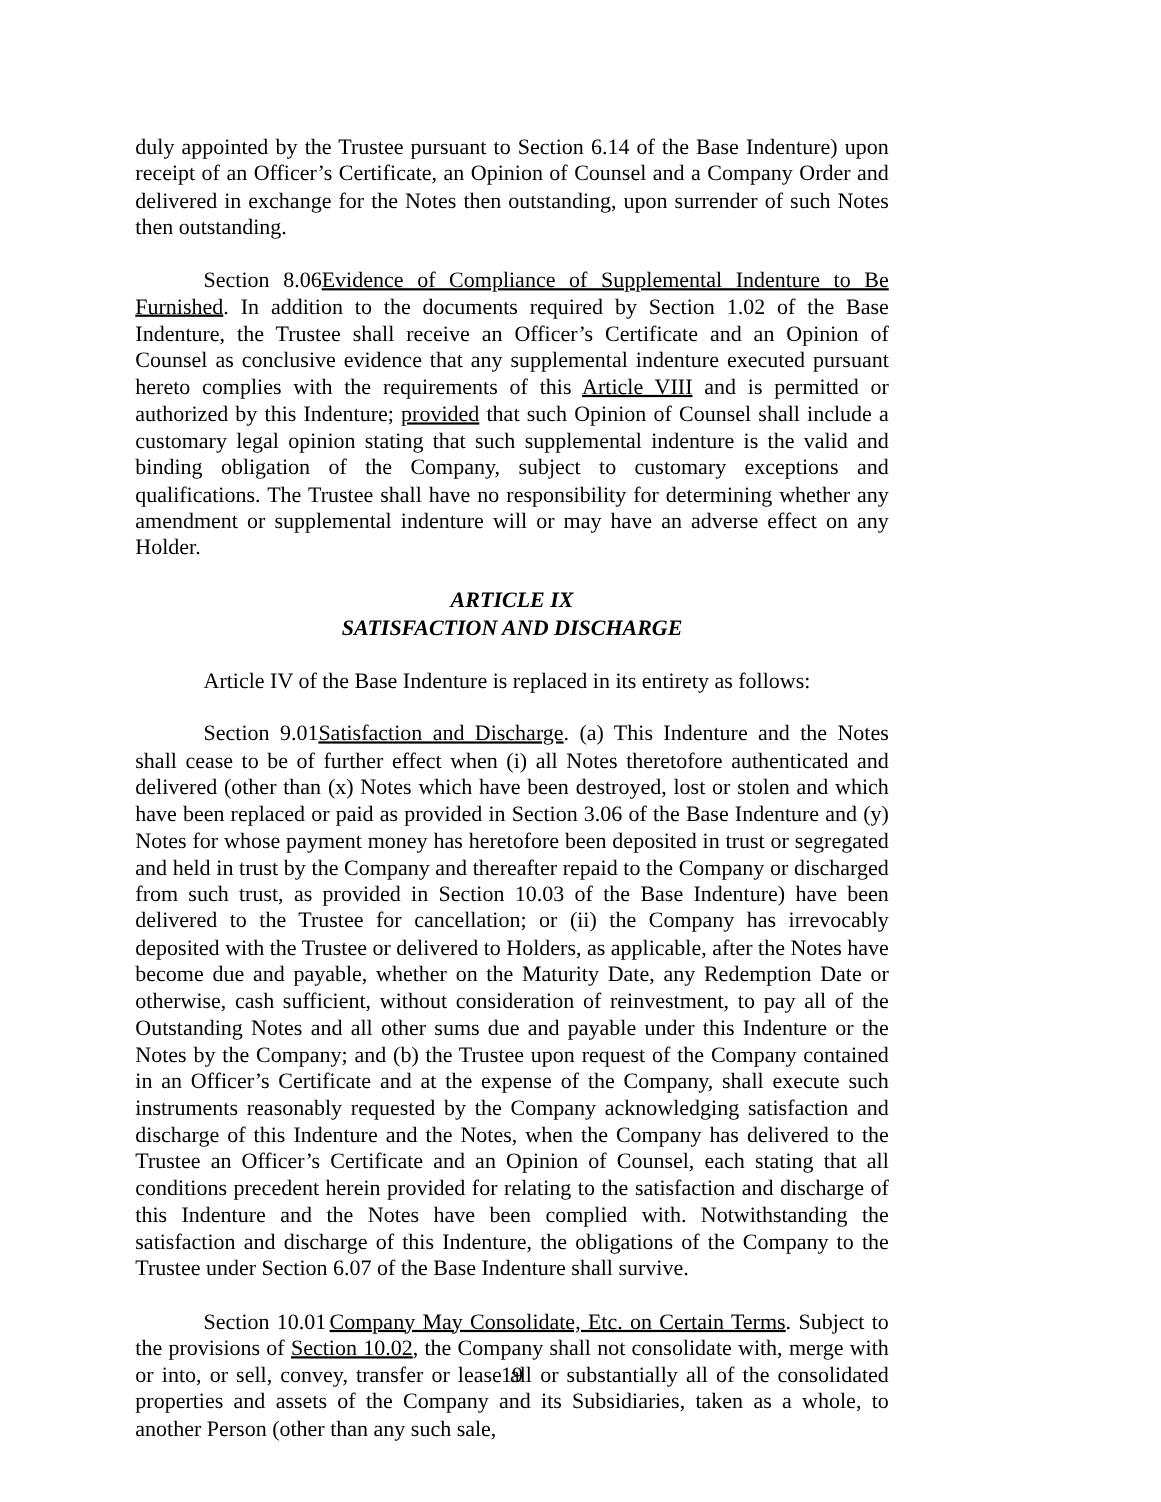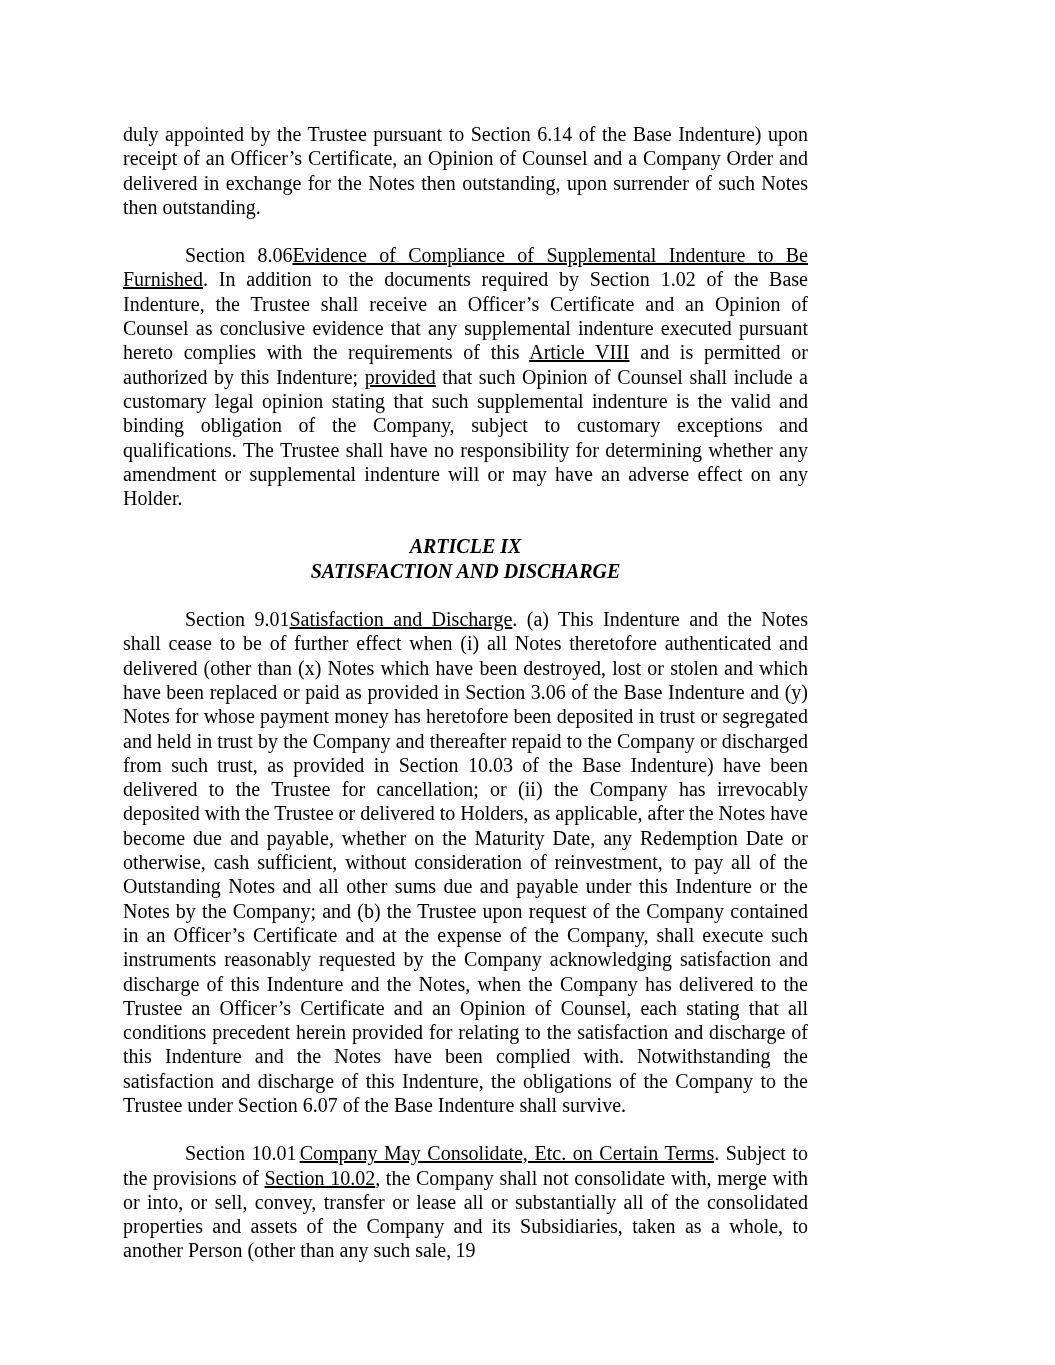--- a/index.html
+++ b/index.html
@@ -45,20 +45,21 @@
 <body>
 
 <div class="page">
 
   <p class="para"><span>duly appointed by the Trustee pursuant to Section 6.14 of the Base Indenture) upon receipt of an Officer’s Certificate, an Opinion of Counsel and a Company Order and delivered in exchange for the Notes then outstanding, upon surrender of such Notes then outstanding.</span></p>
 
   <p class="para indent"><span class="gap-lg">Section 8.06</span><span class="u">Evidence of Compliance of Supplemental Indenture to Be Furnished</span><span>.  In addition to the documents required by Section 1.02 of the Base Indenture, the Trustee shall receive an Officer’s Certificate and an Opinion of Counsel as conclusive evidence that any supplemental indenture executed pursuant hereto complies with the requirements of this </span><span class="u">Article VIII</span><span> and is permitted or authorized by this Indenture; </span><span class="u">provided</span><span> that such Opinion of Counsel shall include a customary legal opinion stating that such supplemental indenture is the valid and binding obligation of the Company, subject to customary exceptions and qualifications.  The Trustee shall have no responsibility for determining whether any amendment or supplemental indenture will or may have an adverse effect on any Holder.</span></p>
 
   <p class="heading"><span>ARTICLE IX</span><br><span>SATISFACTION AND DISCHARGE</span></p>
 
+  <p class="para indent"><span>Article IV of the Base Indenture is replaced in its entirety as follows:</span></p>
 
   <p class="para indent"><span class="gap-lg">Section 9.01</span><span class="u">Satisfaction and Discharge</span><span>.  (a) This Indenture and the Notes shall cease to be of further effect when (i) all Notes theretofore authenticated and delivered (other than (x) Notes which have been destroyed, lost or stolen and which have been replaced or paid as provided in Section 3.06 of the Base Indenture and (y) Notes for whose payment money has heretofore been deposited in trust or segregated and held in trust by the Company and thereafter repaid to the Company or discharged from such trust, as provided in Section 10.03 of the Base Indenture) have been delivered to the Trustee for cancellation; or (ii) the Company has irrevocably deposited with the Trustee or delivered to Holders, as applicable, after the Notes have become due and payable, whether on the Maturity Date, any Redemption Date or otherwise, cash sufficient, without consideration of reinvestment, to pay all of the Outstanding Notes and all other sums due and payable under this Indenture or the Notes by the Company; and (b) the Trustee upon request of the Company contained in an Officer’s Certificate and at the expense of the Company, shall execute such instruments reasonably requested by the Company acknowledging satisfaction and discharge of this Indenture and the Notes, when the Company has delivered to the Trustee an Officer’s Certificate and an Opinion of Counsel, each stating that all conditions precedent herein provided for relating to the satisfaction and discharge of this Indenture and the Notes have been complied with. Notwithstanding the satisfaction and discharge of this Indenture, the obligations of the Company to the Trustee under Section 6.07 of the Base Indenture shall survive.</span></p>
 
 
 
   <p class="para indent"><span class="gap-sm">Section 10.01</span><span class="u">Company May Consolidate, Etc. on Certain Terms</span><span>.   Subject to the provisions of </span><span class="u">Section 10.02</span><span>, the Company shall not consolidate with, merge with or into, or sell, convey, transfer or lease all or substantially all of the consolidated properties and assets of the Company and its Subsidiaries, taken as a whole, to another Person (other than any such sale,</span></p>
 
   <div class="page-number"><span>19</span></div>
 
 </div>

